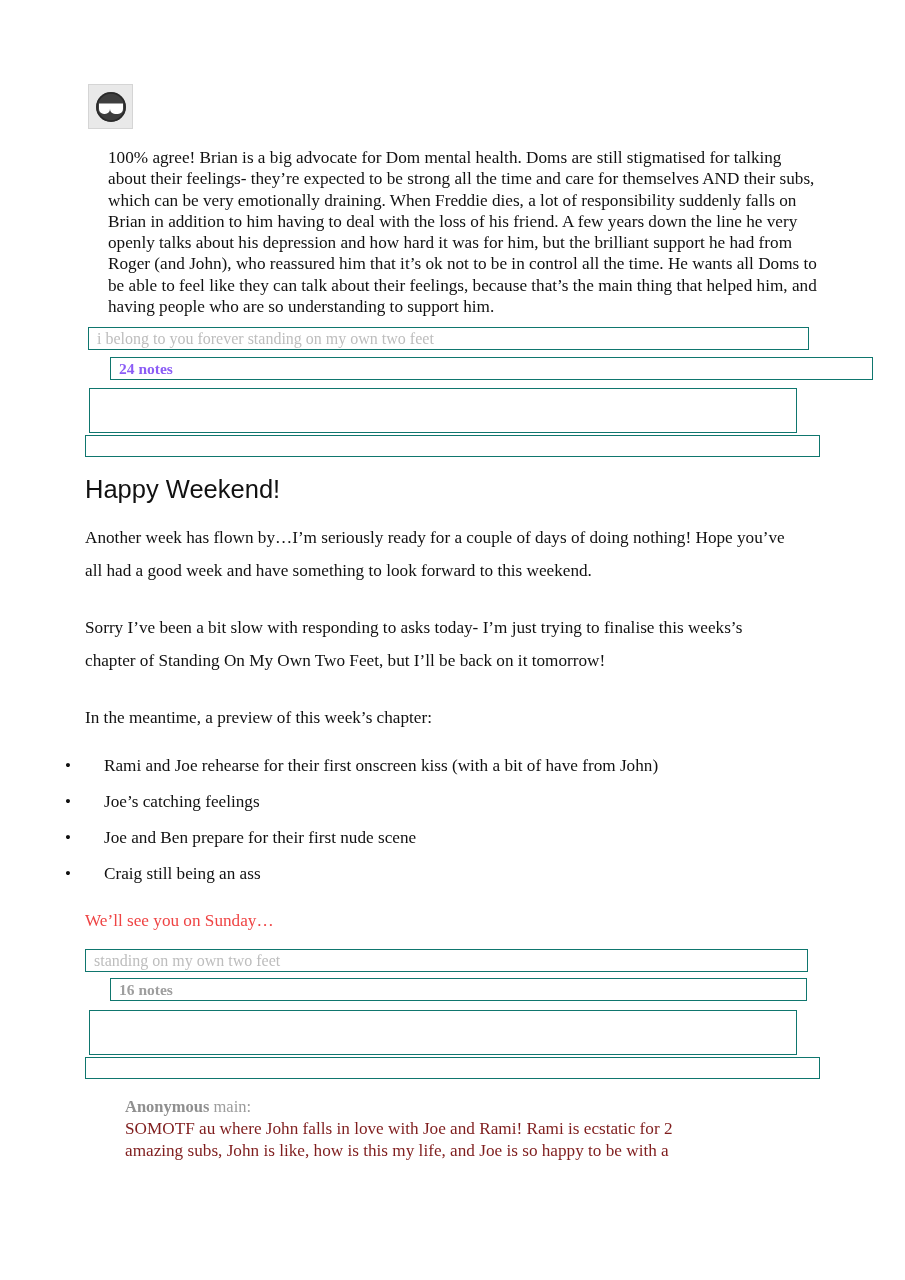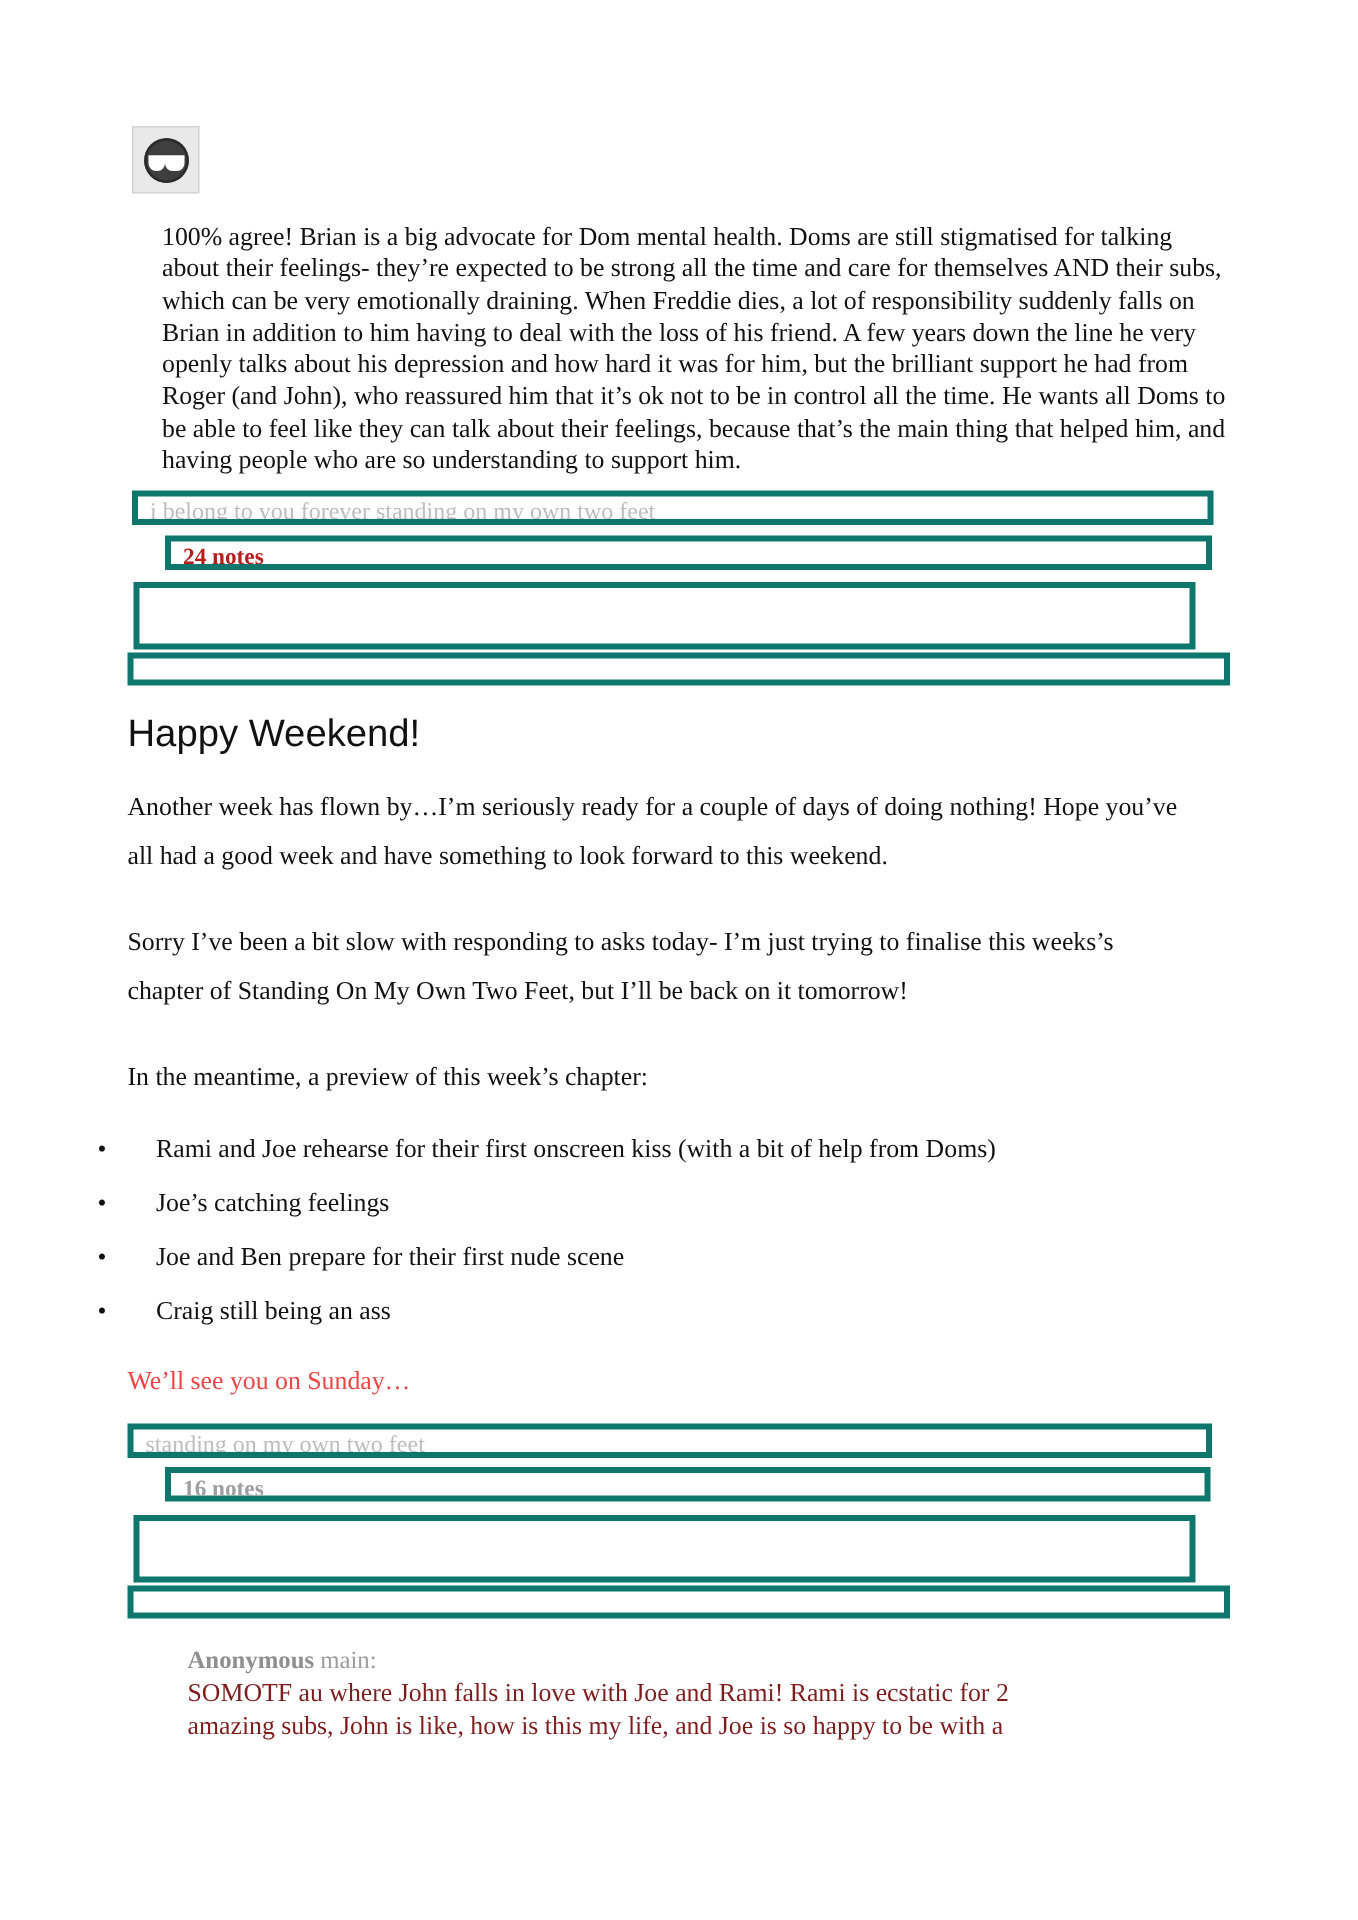--- a/index.html
+++ b/index.html
@@ -49,41 +49,41 @@
     width: 712px;
     font-size: 17.2px;
     line-height: 21.3px;
     text-align: left;
     color: #111;
   }
 
   
   .bar {
     box-sizing: border-box;
-    border: 4px solid #0f766e;
+    border: 1px solid #0f766e;
     background: #ffffff;
     height: 23px;
     line-height: 21px;
     font-size: 16px;
     color: #bdbdbd;
     padding-left: 8px;
     overflow: hidden;
     white-space: nowrap;
   }
   .bar-tags {
     margin-top: 10px;
     margin-left: 3px;
     width: 721px;
   }
   .bar-notes {
     margin-top: 7px;
     margin-left: 25px;
-    width: 698px;
+    width: 763px;
     font-weight: bold;
-    color: #b91c1c;
+    color: #8b5cf6;
     font-size: 15.5px;
   }
   .bar-blank-tall {
     margin-top: 8px;
     margin-left: 4px;
     width: 708px;
     height: 45px;
   }
   .bar-blank-wide {
     margin-top: 2px;
@@ -216,21 +216,21 @@
     </div>
 
     <div>
       <h1 class="post-title">Happy Weekend!</h1>
 
       <div class="para">Another week has flown by…I’m seriously ready for a couple of days of doing nothing! Hope you’ve all had a good week and have something to look forward to this weekend.</div>
       <div class="para spaced-top">Sorry I’ve been a bit slow with responding to asks today- I’m just trying to finalise this weeks’s chapter of Standing On My Own Two Feet, but I’ll be back on it tomorrow!</div>
       <div class="para spaced-top">In the meantime, a preview of this week’s chapter:</div>
 
       <ul class="bullets">
-        <li>Rami and Joe rehearse for their first onscreen kiss (with a bit of help from Doms)</li>
+        <li>Rami and Joe rehearse for their first onscreen kiss (with a bit of have from John)</li>
         <li>Joe’s catching feelings</li>
         <li>Joe and Ben prepare for their first nude scene</li>
         <li>Craig still being an ass</li>
       </ul>
 
       <div class="closing">We’ll see you on Sunday…</div>
 
       <div class="bar bar-tags2">standing on my own two feet</div>
       <div class="bar bar-notes2">16 notes</div>
       <div class="bar bar-blank-tall2"></div>

